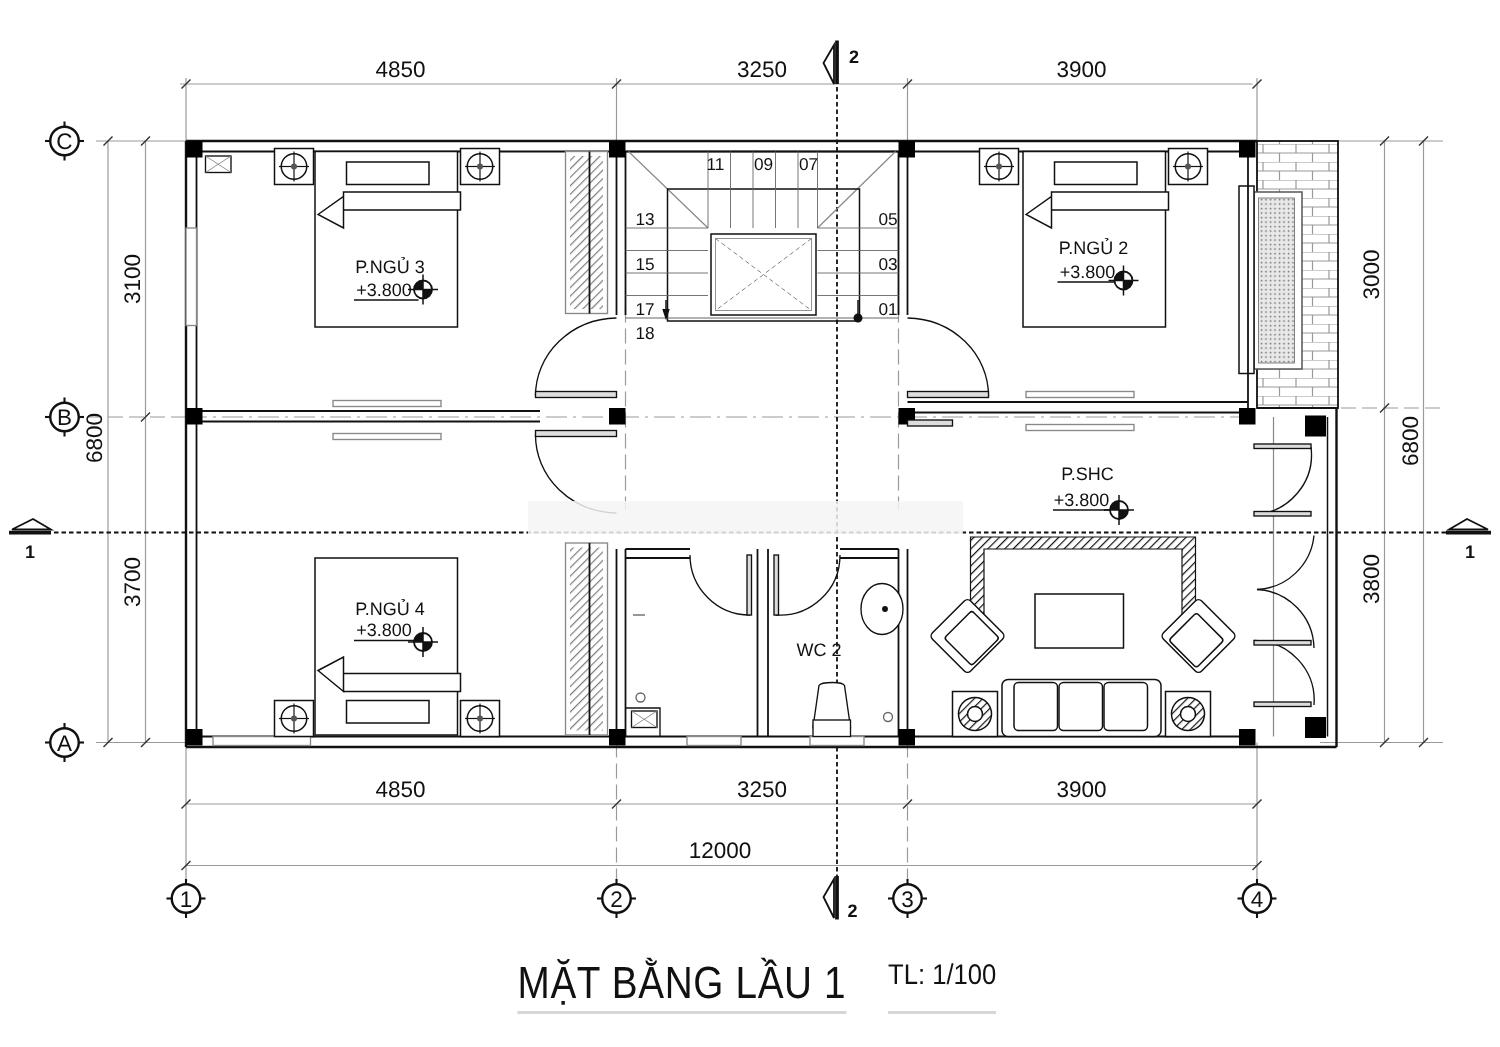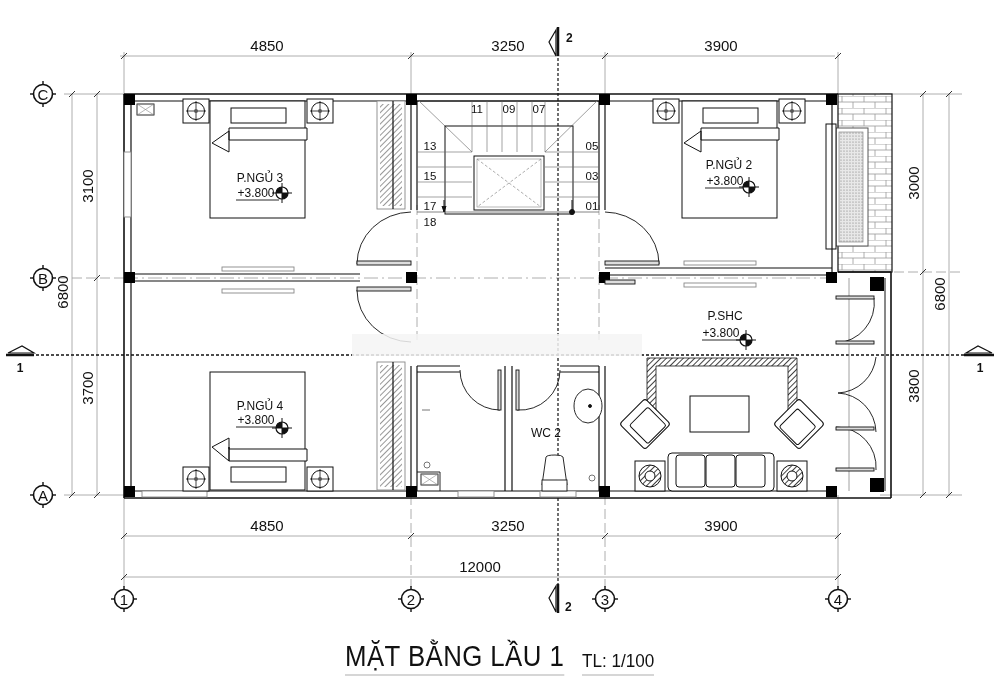--- a/index.html
+++ b/index.html
@@ -3,21 +3,21 @@
 <meta charset="utf-8">
 <style>
   html, body { margin: 0; padding: 0; background: #ffffff; }
   body { width: 1000px; height: 698px; overflow: hidden; position: relative; font-family: "Liberation Sans", sans-serif; }
   #plan { position: absolute; left: 0; top: 0; width: 1000px; height: 698px; }
   .dim-text { font-family: "Liberation Sans", sans-serif; font-size: 15px; fill: #111; }
   .room-text { font-family: "Liberation Sans", sans-serif; font-size: 12px; fill: #111; }
   .stair-text { font-family: "Liberation Sans", sans-serif; font-size: 11.5px; fill: #111; }
   .axis-text { font-family: "Liberation Sans", sans-serif; font-size: 15px; fill: #111; }
   .section-text { font-family: "Liberation Sans", sans-serif; font-size: 12px; font-weight: bold; fill: #111; }
-  .title-wrap { position: absolute; left: 345px; top: 640px; display: flex; align-items: flex-end; gap: 10px; }
+  .title-wrap { position: absolute; left: 345px; top: 640px; display: flex; gap: 20px; }
   .title-main { font-family: "Liberation Sans", sans-serif; font-size: 30px; color: #111; letter-spacing: 0.5px; border-bottom: 2px solid #d6d6d6; line-height: 32px; padding-bottom: 2px; transform: scaleX(0.86); transform-origin: left bottom; display: inline-block; margin-right: -28px; }
   .title-scale { font-family: "Liberation Sans", sans-serif; font-size: 19px; color: #111; border-bottom: 2px solid #d6d6d6; line-height: 22px; padding-bottom: 2px; transform: scaleX(0.9); transform-origin: left bottom; display: inline-block; }
 </style>
 </head>
 <body>
 
 <svg id="plan" viewBox="0 0 1000 698" xmlns="http://www.w3.org/2000/svg">
   <defs>
     <pattern id="hatch" width="4" height="4" patternUnits="userSpaceOnUse" patternTransform="rotate(45)">
       <rect width="4" height="4" fill="#fff"></rect>

